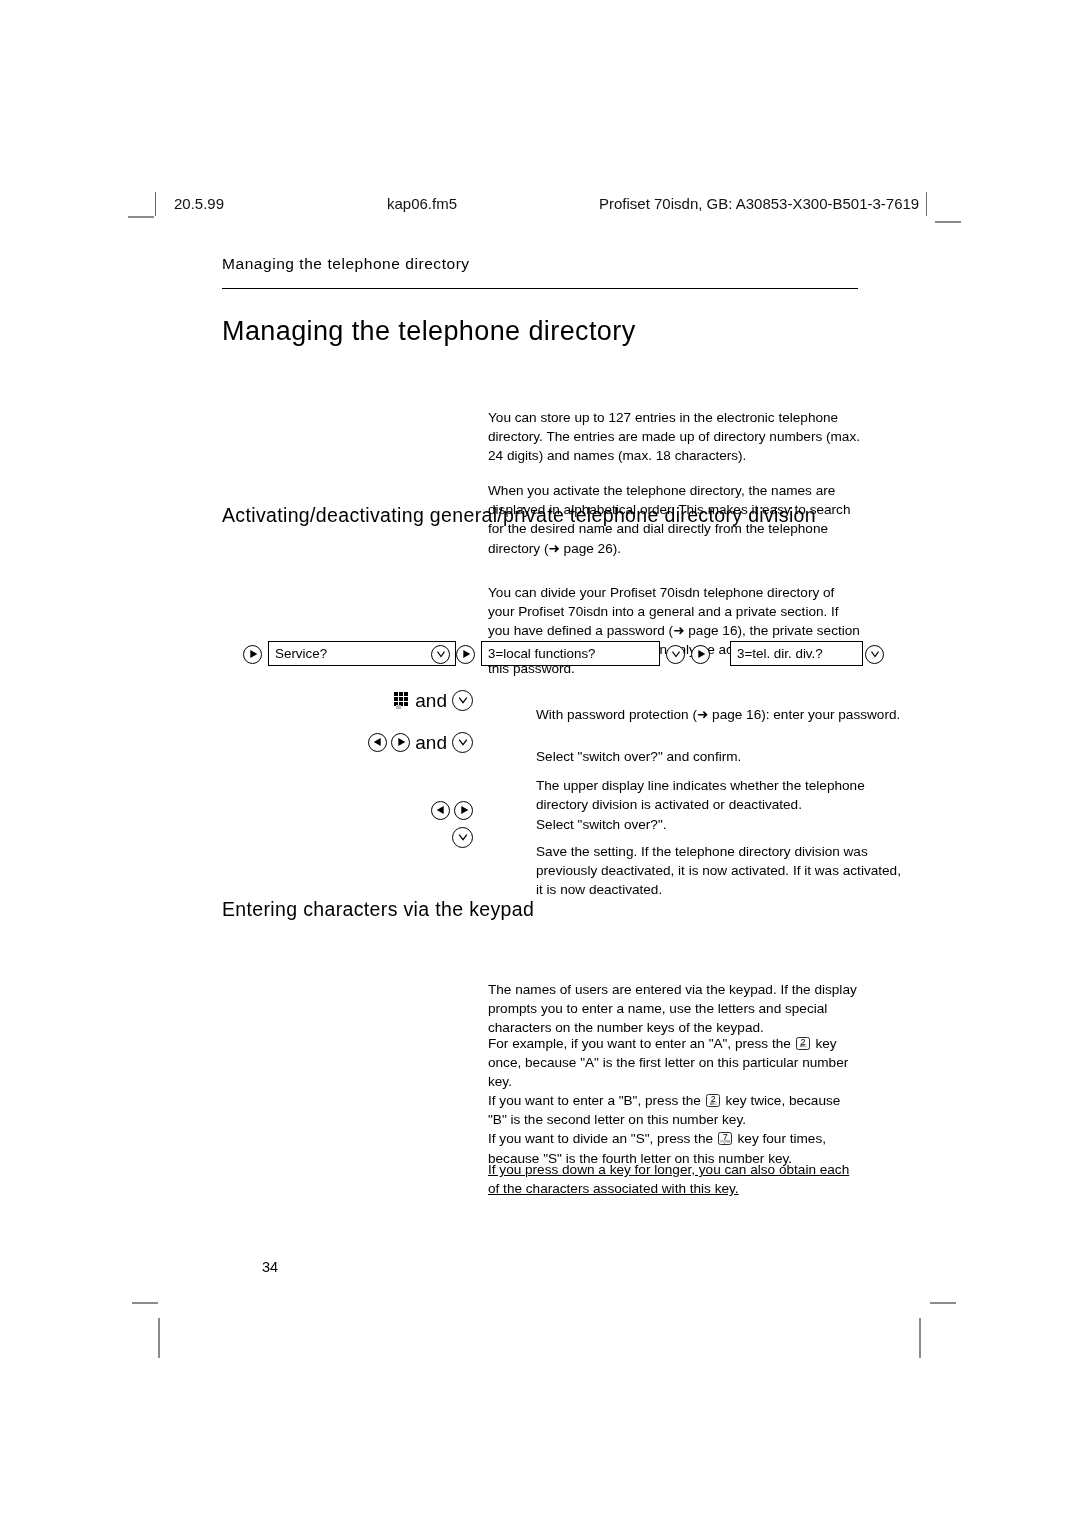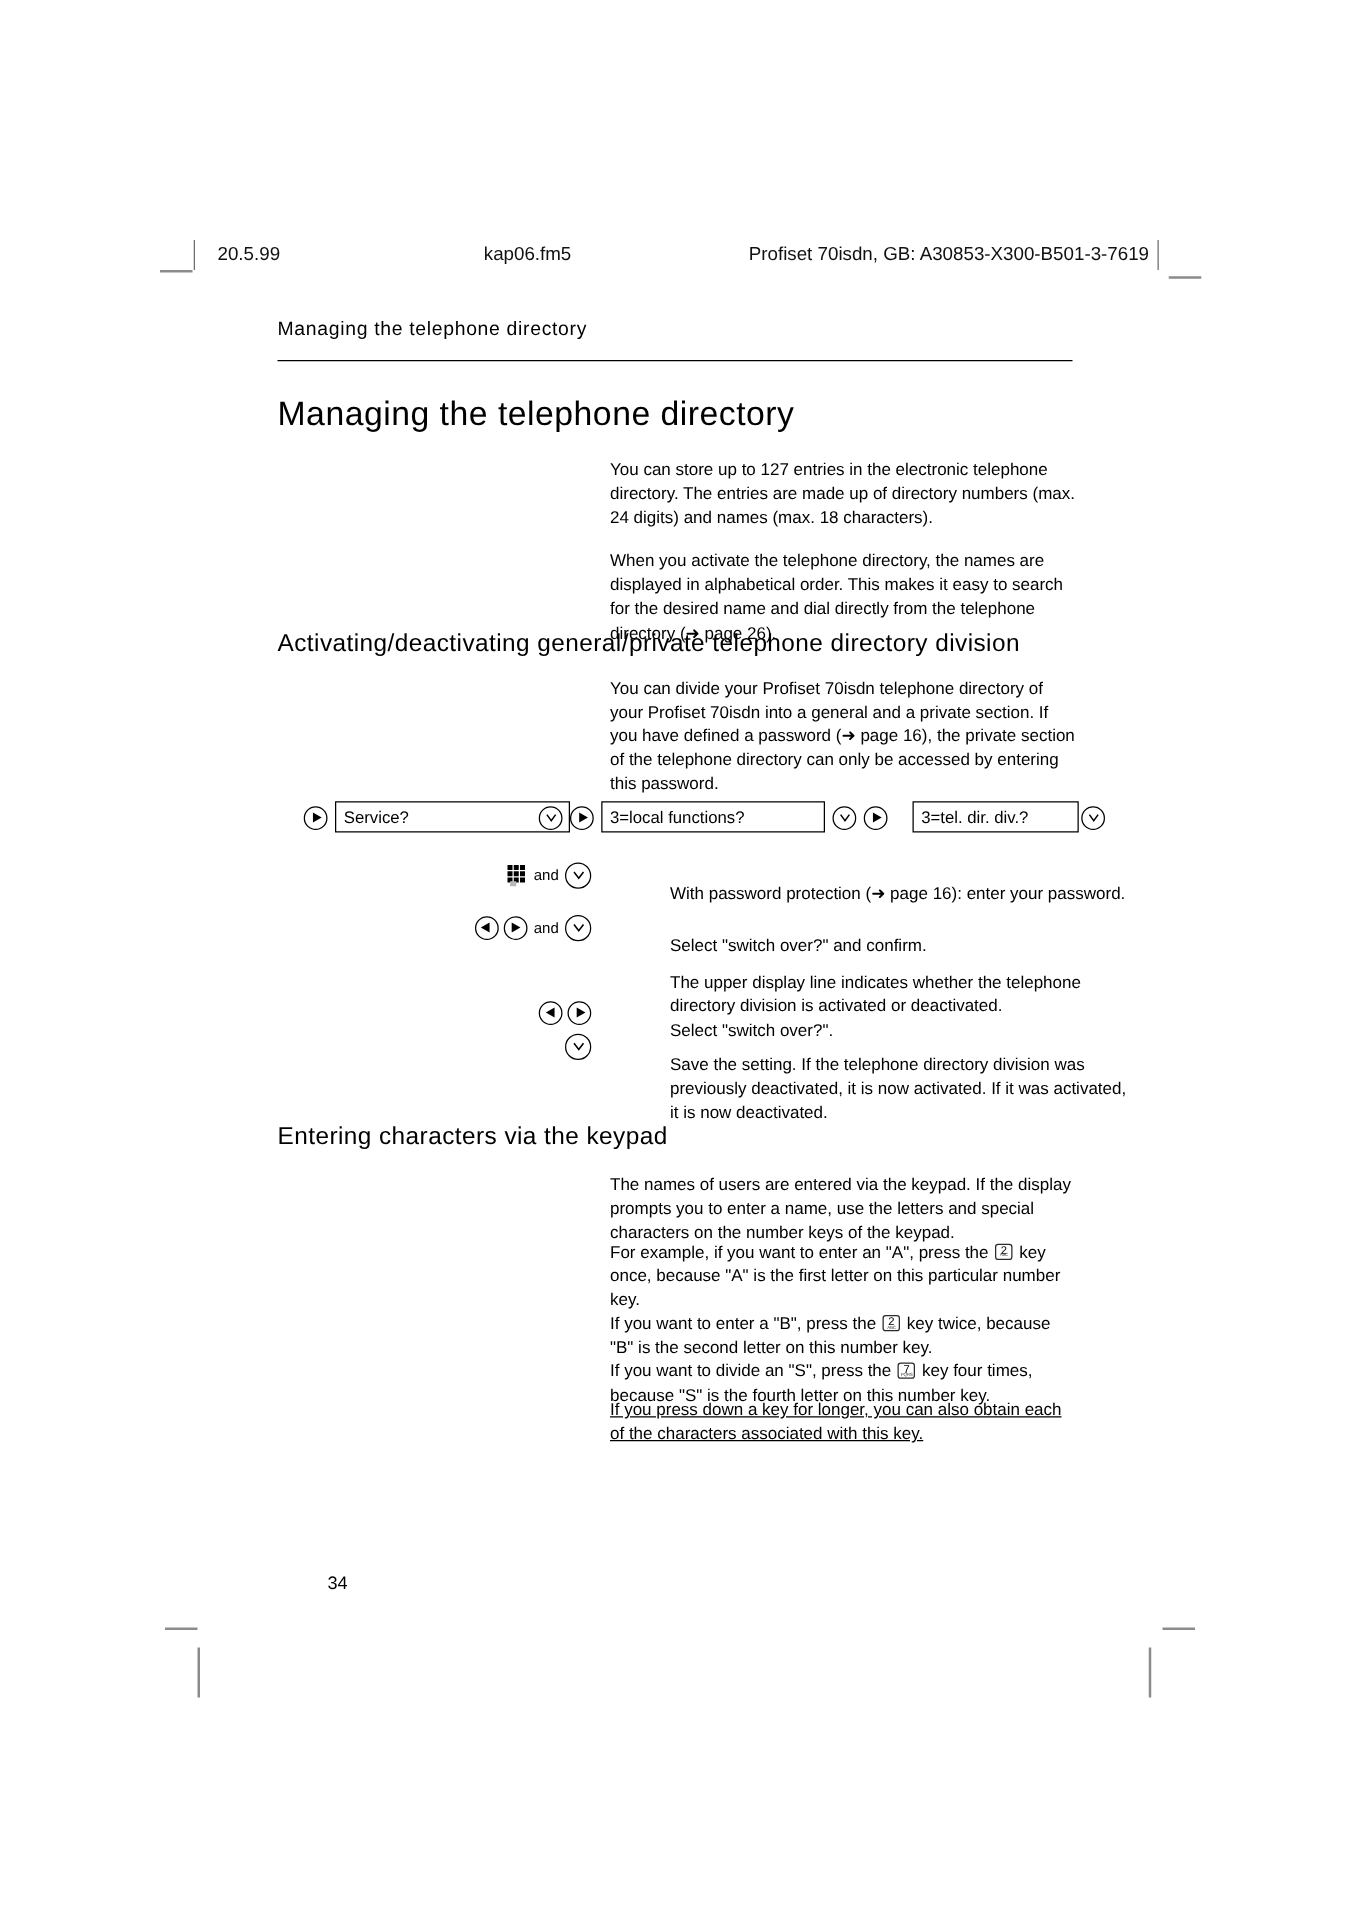--- a/index.html
+++ b/index.html
@@ -88,20 +88,21 @@
 
   
   .body-col {
     position: absolute;
     left: 488px;
     width: 372px;
     font-size: 13.6px;
     line-height: 19.1px;
     color: #000;
     text-align: left;
+    margin-top: 42px;
   }
   .body-col p { margin: 0; }
   .body-col p + p { margin-top: 16px; }
   .body-col p.tight + p.tight { margin-top: 0; }
 
   .block-intro     { top: 366px; }
   .block-division  { top: 541px; }
   .block-chars     { top: 938px; }
   .block-examples  { top: 992px; }
   .block-longpress { top: 1118px; text-decoration: underline; }
@@ -234,21 +235,21 @@
   .instr .icons {
     position: absolute;
     left: 0;
     top: 0;
     width: 230px;
     height: 22px;
     display: flex;
     align-items: center;
     justify-content: flex-end;
     gap: 4px;
-    font-size: 12px;
+    font-size: 19px;
   }
   .instr .icons .and {
     margin: 0 1px;
     line-height: 19px;
   }
   .instr .txt {
     position: absolute;
     left: 245px;
     top: 16px;
     width: 372px;

